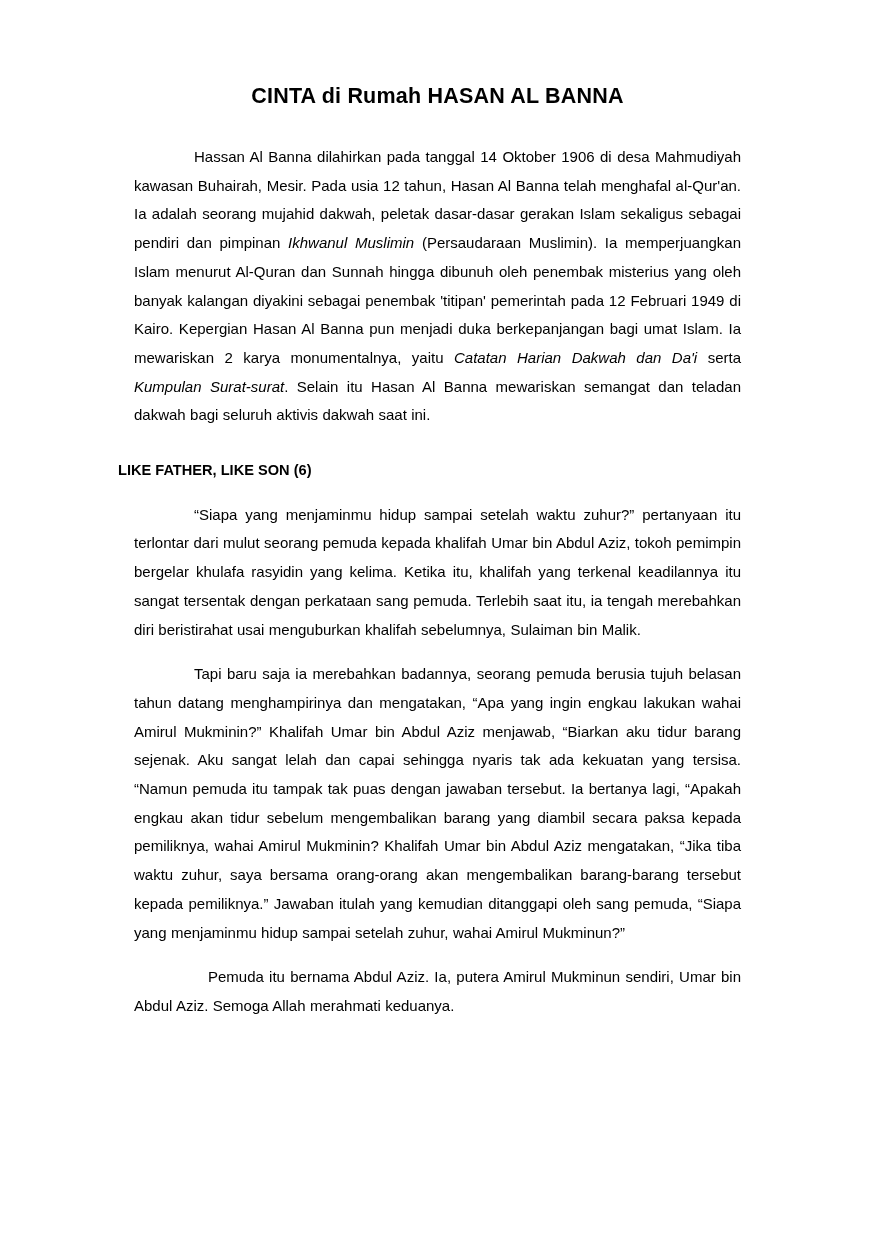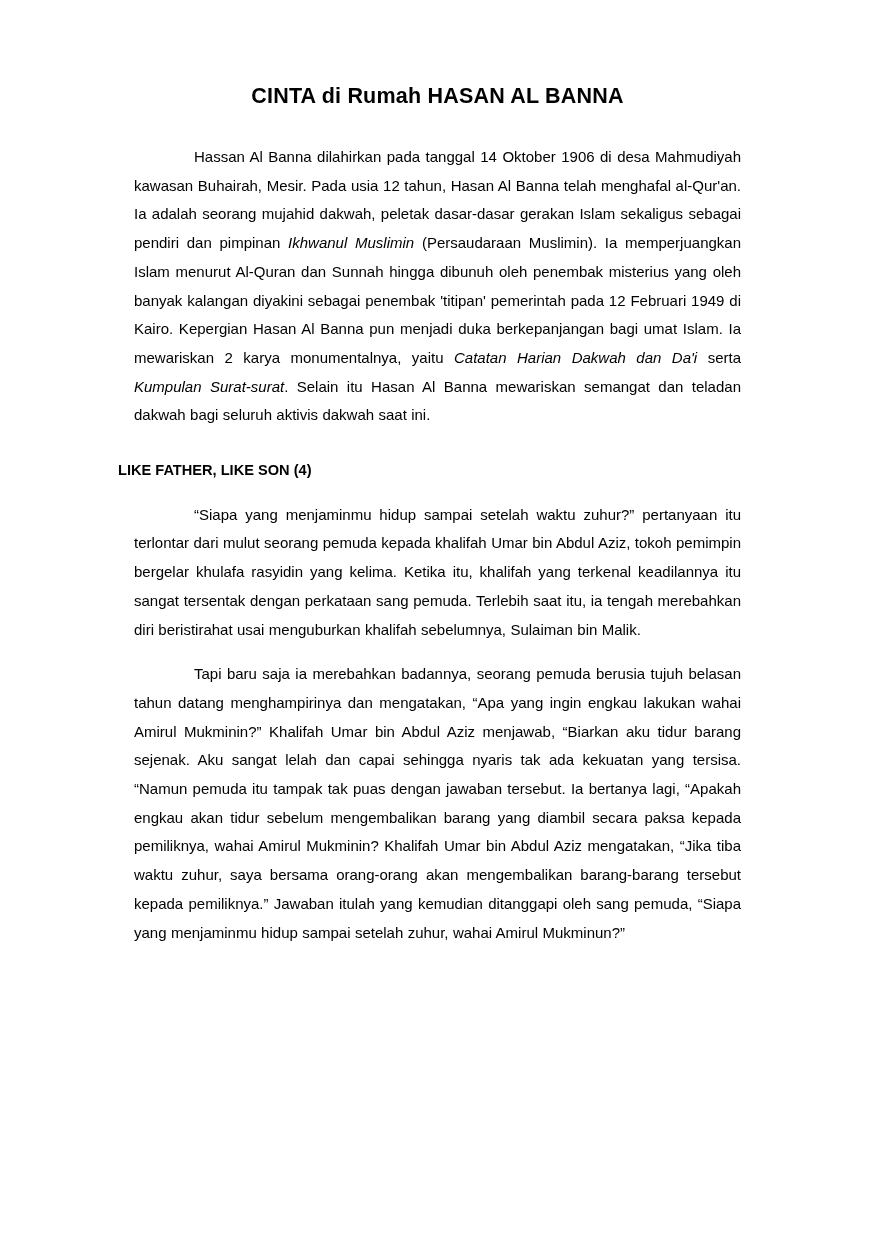--- a/index.html
+++ b/index.html
@@ -50,20 +50,21 @@
 </style>
 </head>
 <body>
 
 <div class="page">
 
   <h1 class="doc-title">CINTA di Rumah HASAN AL BANNA</h1>
 
   <p class="body-par"><span>Hassan Al Banna dilahirkan pada tanggal 14 Oktober 1906 di desa Mahmudiyah kawasan Buhairah, Mesir. Pada usia 12 tahun, Hasan Al Banna telah menghafal al-Qur'an. Ia adalah seorang mujahid dakwah, peletak dasar-dasar gerakan Islam sekaligus sebagai pendiri dan pimpinan </span><em class="it">Ikhwanul Muslimin</em><span> (Persaudaraan Muslimin). Ia memperjuangkan Islam menurut Al-Quran dan Sunnah hingga dibunuh oleh penembak misterius yang oleh banyak kalangan diyakini sebagai penembak 'titipan' pemerintah pada 12 Februari 1949 di Kairo. Kepergian Hasan Al Banna pun menjadi duka berkepanjangan bagi umat Islam. Ia mewariskan 2 karya monumentalnya, yaitu </span><em class="it">Catatan Harian Dakwah dan Da'i</em><span> serta </span><em class="it">Kumpulan Surat-surat</em><span>. Selain itu Hasan Al Banna mewariskan semangat dan teladan dakwah bagi seluruh aktivis dakwah saat ini.</span></p>
 
-  <h2 class="section-head">LIKE FATHER, LIKE SON (4)</h2>
+  <h2 class="section-head">LIKE FATHER, LIKE SON (6)</h2>
 
   <p class="body-par">“Siapa yang menjaminmu hidup sampai setelah waktu zuhur?” pertanyaan itu terlontar dari mulut seorang pemuda kepada khalifah Umar bin Abdul Aziz, tokoh pemimpin bergelar khulafa rasyidin yang kelima. Ketika itu, khalifah yang terkenal keadilannya itu sangat tersentak dengan perkataan sang pemuda. Terlebih saat itu, ia tengah merebahkan diri beristirahat usai menguburkan khalifah sebelumnya, Sulaiman bin Malik.</p>
 
   <p class="body-par">Tapi baru saja ia merebahkan badannya, seorang pemuda berusia tujuh belasan tahun datang menghampirinya dan mengatakan, “Apa yang ingin engkau lakukan wahai Amirul Mukminin?” Khalifah Umar bin Abdul Aziz menjawab, “Biarkan aku tidur barang sejenak. Aku sangat lelah dan capai sehingga nyaris tak ada kekuatan yang tersisa. “Namun pemuda itu tampak tak puas dengan jawaban tersebut. Ia bertanya lagi, “Apakah engkau akan tidur sebelum mengembalikan barang yang diambil secara paksa kepada pemiliknya, wahai Amirul Mukminin? Khalifah Umar bin Abdul Aziz mengatakan, “Jika tiba waktu zuhur, saya bersama orang-orang akan mengembalikan barang-barang tersebut kepada pemiliknya.” Jawaban itulah yang kemudian ditanggapi oleh sang pemuda, “Siapa yang menjaminmu hidup sampai setelah zuhur, wahai Amirul Mukminun?”</p>
 
+  <p class="body-par indent-wide">Pemuda itu bernama Abdul Aziz. Ia, putera Amirul Mukminun sendiri, Umar bin Abdul Aziz. Semoga Allah merahmati keduanya.</p>
 
 </div>
 
 </body></html>

